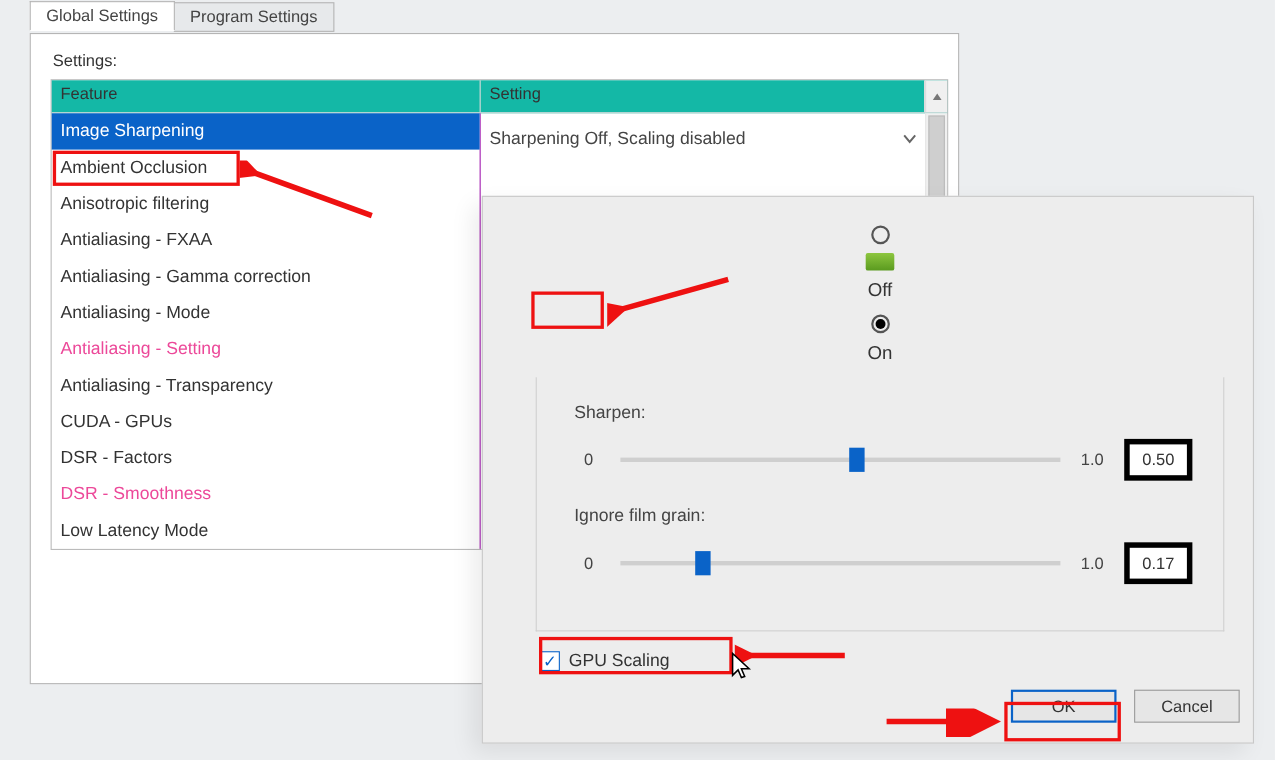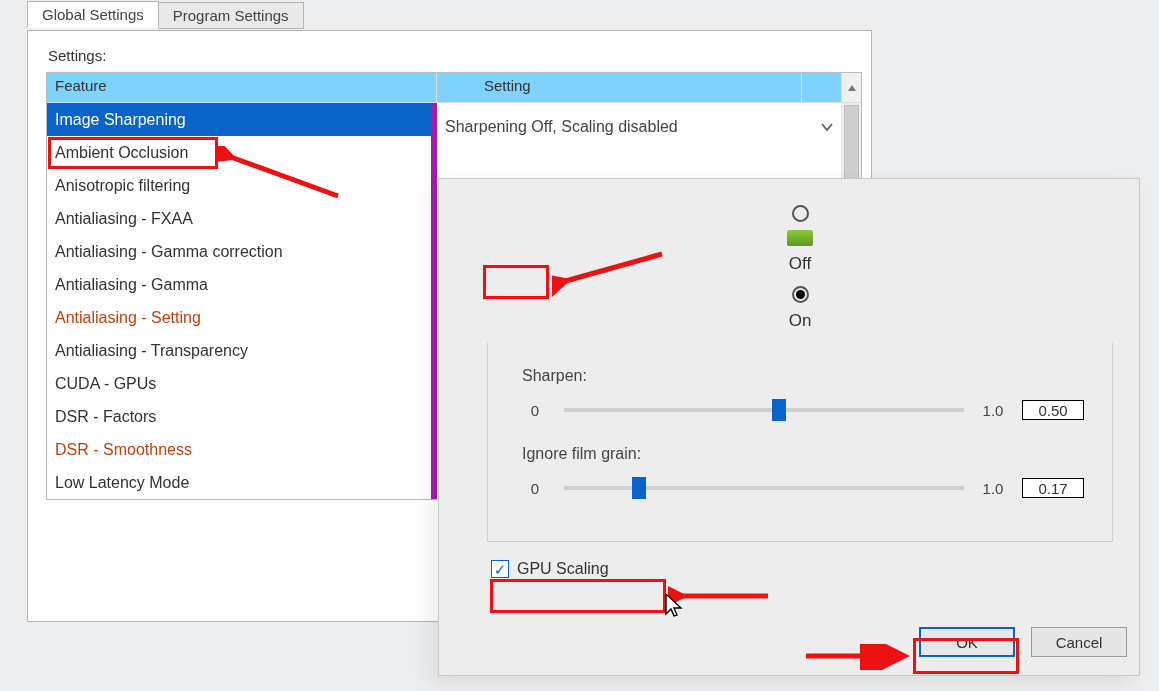--- a/index.html
+++ b/index.html
@@ -62,23 +62,22 @@
 
   
   .tablewrap {
     position: relative;
     width: 816px;
     border: 1px solid #bbb;
   }
   .tablehead {
     display: flex;
     height: 30px;
-    background: #7dd3fc;
+    background: #14b8a6;
     border-bottom: 1px solid #dcdcdc;
-    gap: 39px;
   }
   .th {
     padding: 4px 8px;
     font-size: 15px;
     color: #333;
     border-right: 1px solid #dcdcdc;
   }
   .th.feature { width: 390px; }
   .th.setting { flex: 1; }
   .scrollgutter {
@@ -89,42 +88,42 @@
     align-items: center;
     justify-content: center;
     color: #888;
     font-size: 12px;
   }
   .tablebody {
     display: flex;
   }
   .features-col {
     width: 390px;
-    border-right: 6px solid #a21caf;
+    border-right: 1px solid #a21caf;
   }
   .settings-col {
     flex: 1;
     display: flex;
     flex-direction: column;
   }
   .row {
     height: 33px;
     display: flex;
     align-items: center;
     padding: 0 8px;
     font-size: 16px;
     color: #333;
     white-space: nowrap;
   }
   .row.selected {
     background: #0a63c8;
     color: #fff;
   }
   .row.disabled {
-    color: #c2410c;
+    color: #ec4899;
   }
   .combo {
     height: 33px;
     display: flex;
     align-items: flex-end;
     padding: 0 8px;
     font-size: 16px;
     color: #444;
     position: relative;
   }
@@ -224,22 +223,22 @@
   }
   .thumb {
     position: absolute;
     top: 0;
     width: 14px;
     height: 22px;
     background: #0a63c8;
   }
   .valbox {
     width: 62px;
-    height: 20px;
-    border: 1px solid #000000;
+    height: 38px;
+    border: 5px solid #000000;
     background: #fff;
     display: flex;
     align-items: center;
     justify-content: center;
     font-size: 15px;
     color: #333;
   }
 
   .checkbox-row {
     display: flex;
@@ -323,21 +322,21 @@
       </div>
     </div>
 
     <div class="tablebody">
       <div class="features-col" id="features-col">
           <div class="row selected">Image Sharpening</div>
           <div class="row">Ambient Occlusion</div>
           <div class="row">Anisotropic filtering</div>
           <div class="row">Antialiasing - FXAA</div>
           <div class="row">Antialiasing - Gamma correction</div>
-          <div class="row">Antialiasing - Gamma</div>
+          <div class="row">Antialiasing - Mode</div>
           <div class="row disabled">Antialiasing - Setting</div>
           <div class="row">Antialiasing - Transparency</div>
           <div class="row">CUDA - GPUs</div>
           <div class="row">DSR - Factors</div>
           <div class="row disabled">DSR - Smoothness</div>
           <div class="row">Low Latency Mode</div>
         </div>
       <div class="settings-col">
         <div class="combo">
           <span>Sharpening Off, Scaling disabled</span>

